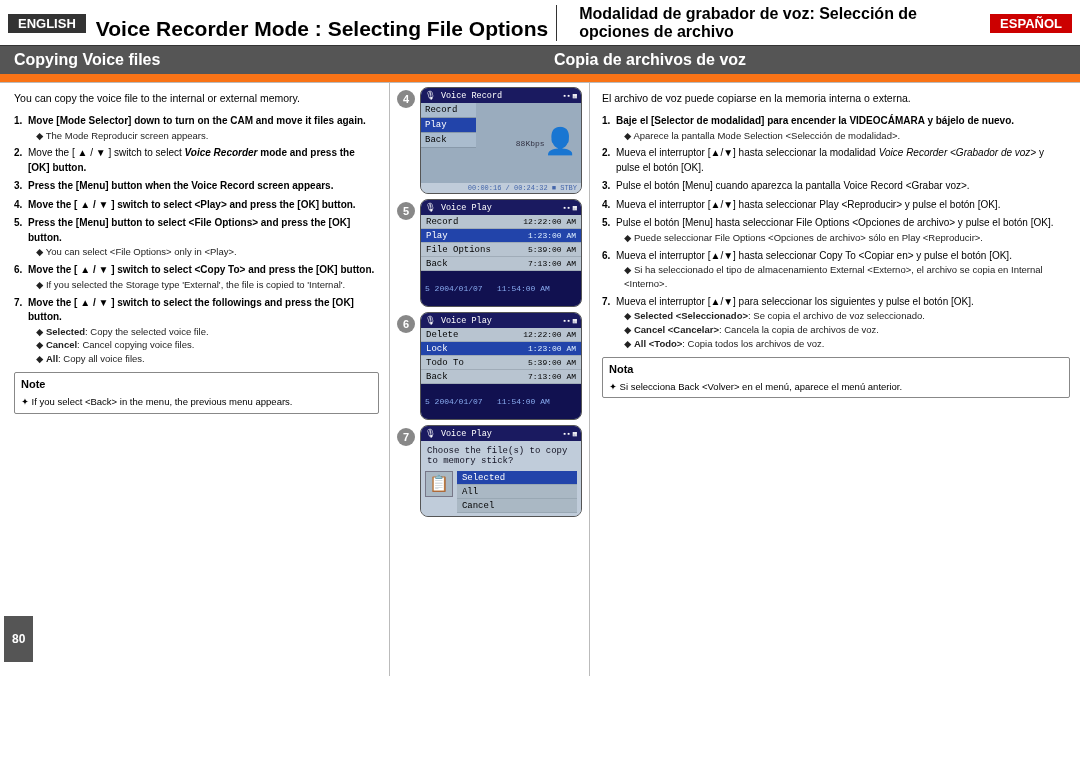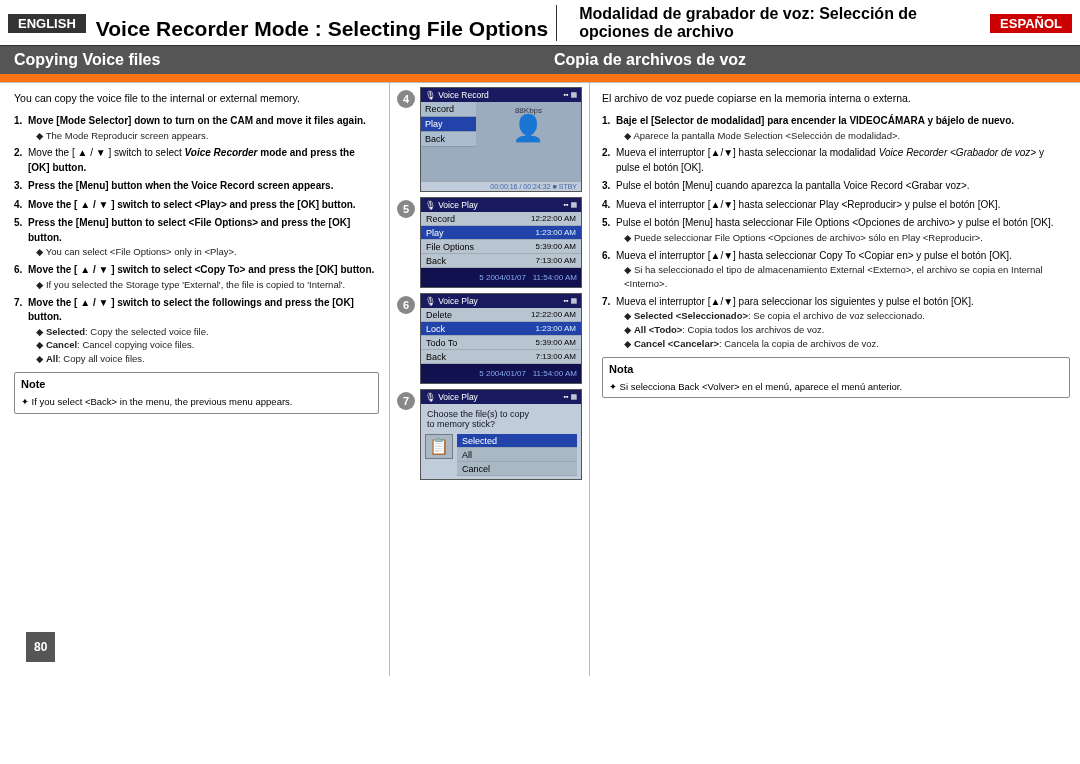--- a/index.html
+++ b/index.html
@@ -140,23 +140,24 @@
       display: flex;
       align-items: center;
       justify-content: center;
       margin-right: 5px;
       margin-top: 3px;
       flex-shrink: 0;
     }
     .sblock-screen {
       flex: 1;
       border: 1.5px solid #555;
-      border-radius: 0;
+      border-radius: 8px;
       overflow: hidden;
       background: #b8c4d0;
+      font-family: Liberation Mono, monospace;
     }
     .stitle {
       background: #1a1a60;
       color: #fff;
       font-size: 8.5px;
       padding: 2px 4px;
       display: flex;
       justify-content: space-between;
       align-items: center;
     }
@@ -177,22 +178,22 @@
       background: #2244aa;
       color: #fff;
     }
     .srow-label { flex: 1; }
     .srow-value { font-size: 8px; }
     .srow.sel .srow-value { color: #ddeeff; }
     .sfooter {
       background: #111150;
       color: #88aaee;
       font-size: 8px;
-      padding: 5px 4px;
-      text-align: right;
+      padding: 13px 4px;
+      text-align: left;
     }
 
     
     .s4body {
       display: flex;
       background: #9aacbe;
       min-height: 80px;
     }
     .s4menu {
       width: 55px;
@@ -203,23 +204,23 @@
       border-bottom: 1px solid #8899aa;
       background: #aabcce;
     }
     .s4item.s4sel {
       background: #2244aa;
       color: #fff;
     }
     .s4right {
       flex: 1;
       display: flex;
-      flex-direction: column;
+      flex-direction: row;
       align-items: center;
-      justify-content: flex-start;
+      justify-content: flex-end;
       padding: 4px;
     }
     .s4person {
       font-size: 26px;
       color: #556;
       line-height: 1;
     }
     .s4kbps {
       font-size: 8px;
       color: #334;
@@ -296,26 +297,26 @@
       margin-top: 6px;
       border-radius: 2px;
     }
     .note-hdr { font-weight: bold; font-size: 11px; margin-bottom: 2px; }
     .note-item { font-size: 9.5px; }
     .note-item::before { content: "✦ "; }
 
     .pnum {
       position: absolute;
       bottom: 14px;
-      left: 26px;
+      left: 4px;
       background: #555;
       color: #fff;
       font-weight: bold;
       font-size: 12px;
-      padding: 8px 8px;
+      padding: 16px 8px;
     }
   </style>
 </head>
 <body>
 
 <div class="page">
 
   <div class="top-header">
     <span class="en-label">ENGLISH</span>
     <span class="title-en">Voice Recorder Mode : Selecting File Options</span>
@@ -556,22 +557,22 @@
           <span class="lcontent">
             Mueva el interruptor [▲/▼] hasta seleccionar Copy To &lt;Copiar en&gt; y pulse el botón [OK].
             <span class="sub-bullet">Si ha seleccionado el tipo de almacenamiento External &lt;Externo&gt;, el archivo se copia en Internal &lt;Interno&gt;.</span>
           </span>
         </li>
         <li>
           <span class="lnum">7.</span>
           <span class="lcontent">
             Mueva el interruptor [▲/▼] para seleccionar los siguientes y pulse el botón [OK].
             <span class="sub-bullet"><b>Selected &lt;Seleccionado&gt;</b>: Se copia el archivo de voz seleccionado.</span>
+            <span class="sub-bullet"><b>Cancel &lt;Cancelar&gt;</b>: Cancela la copia de archivos de voz.</span>
             <span class="sub-bullet"><b>All &lt;Todo&gt;</b>: Copia todos los archivos de voz.</span>
-            <span class="sub-bullet"><b>Cancel &lt;Cancelar&gt;</b>: Cancela la copia de archivos de voz.</span>
           </span>
         </li>
       </ol>
       <div class="note-wrap">
         <div class="note-hdr">Nota</div>
         <div class="note-item">Si selecciona Back &lt;Volver&gt; en el menú, aparece el menú anterior.</div>
       </div>
     </div>
 
   </div>

